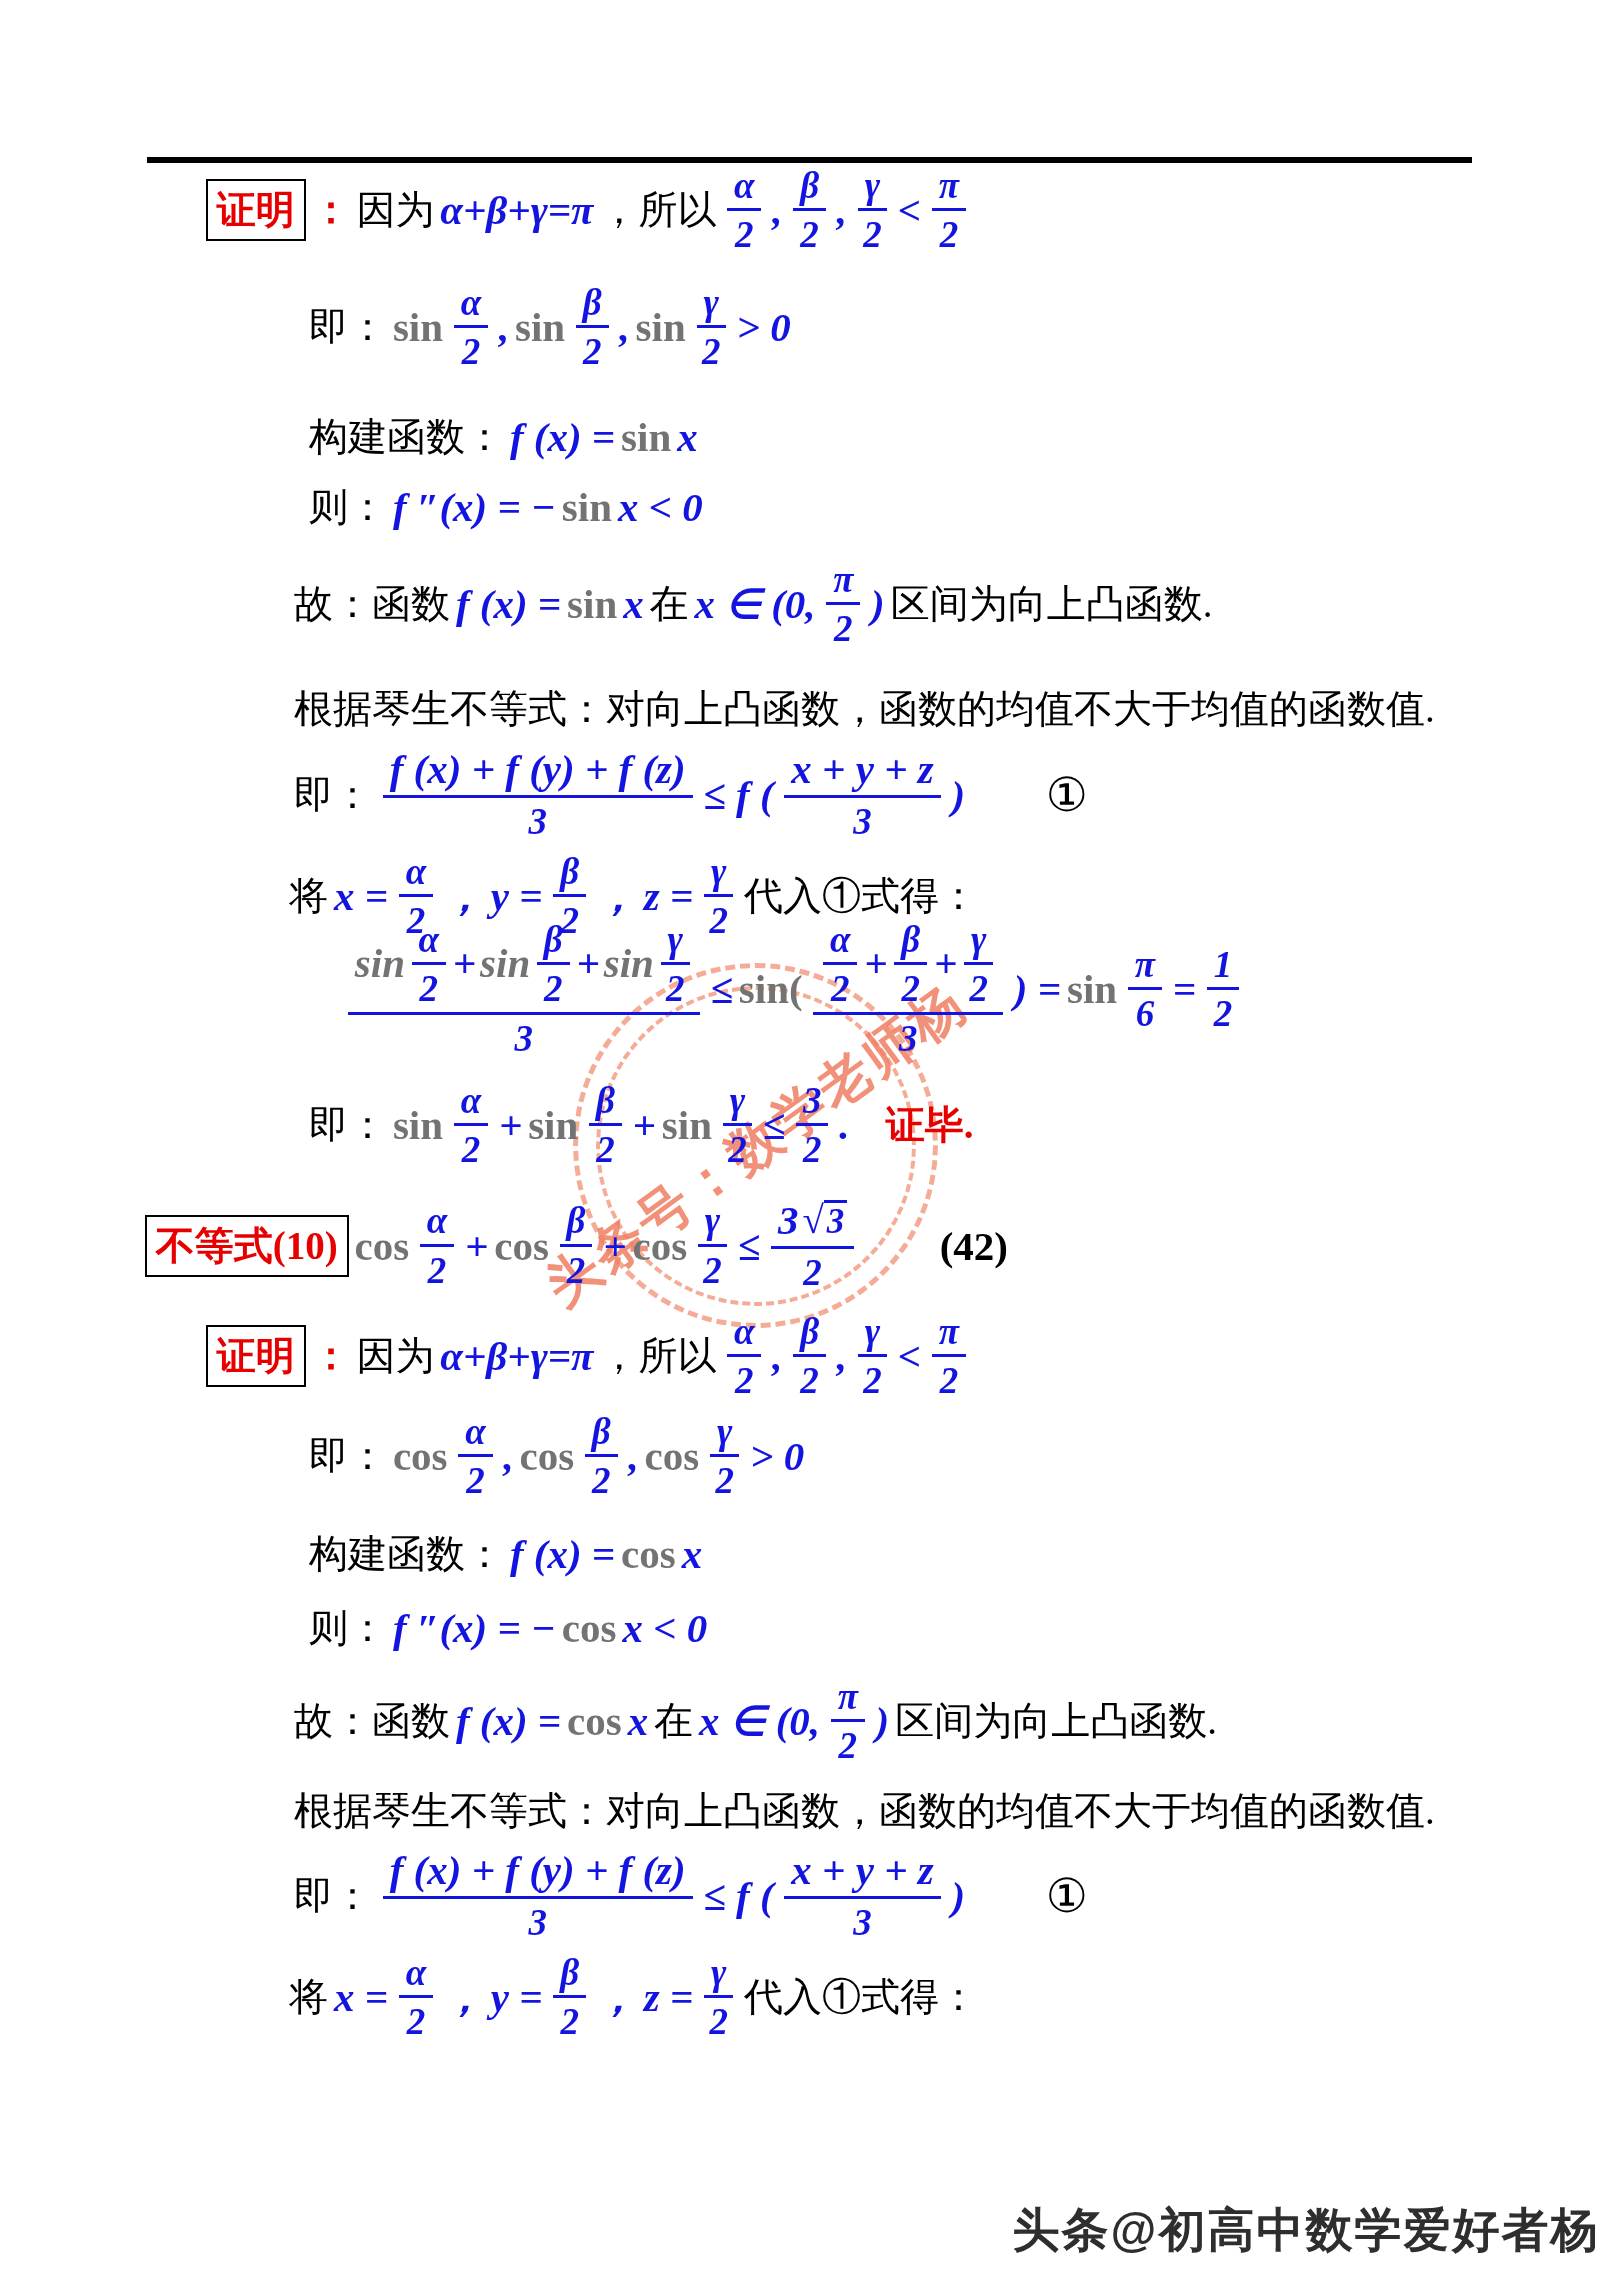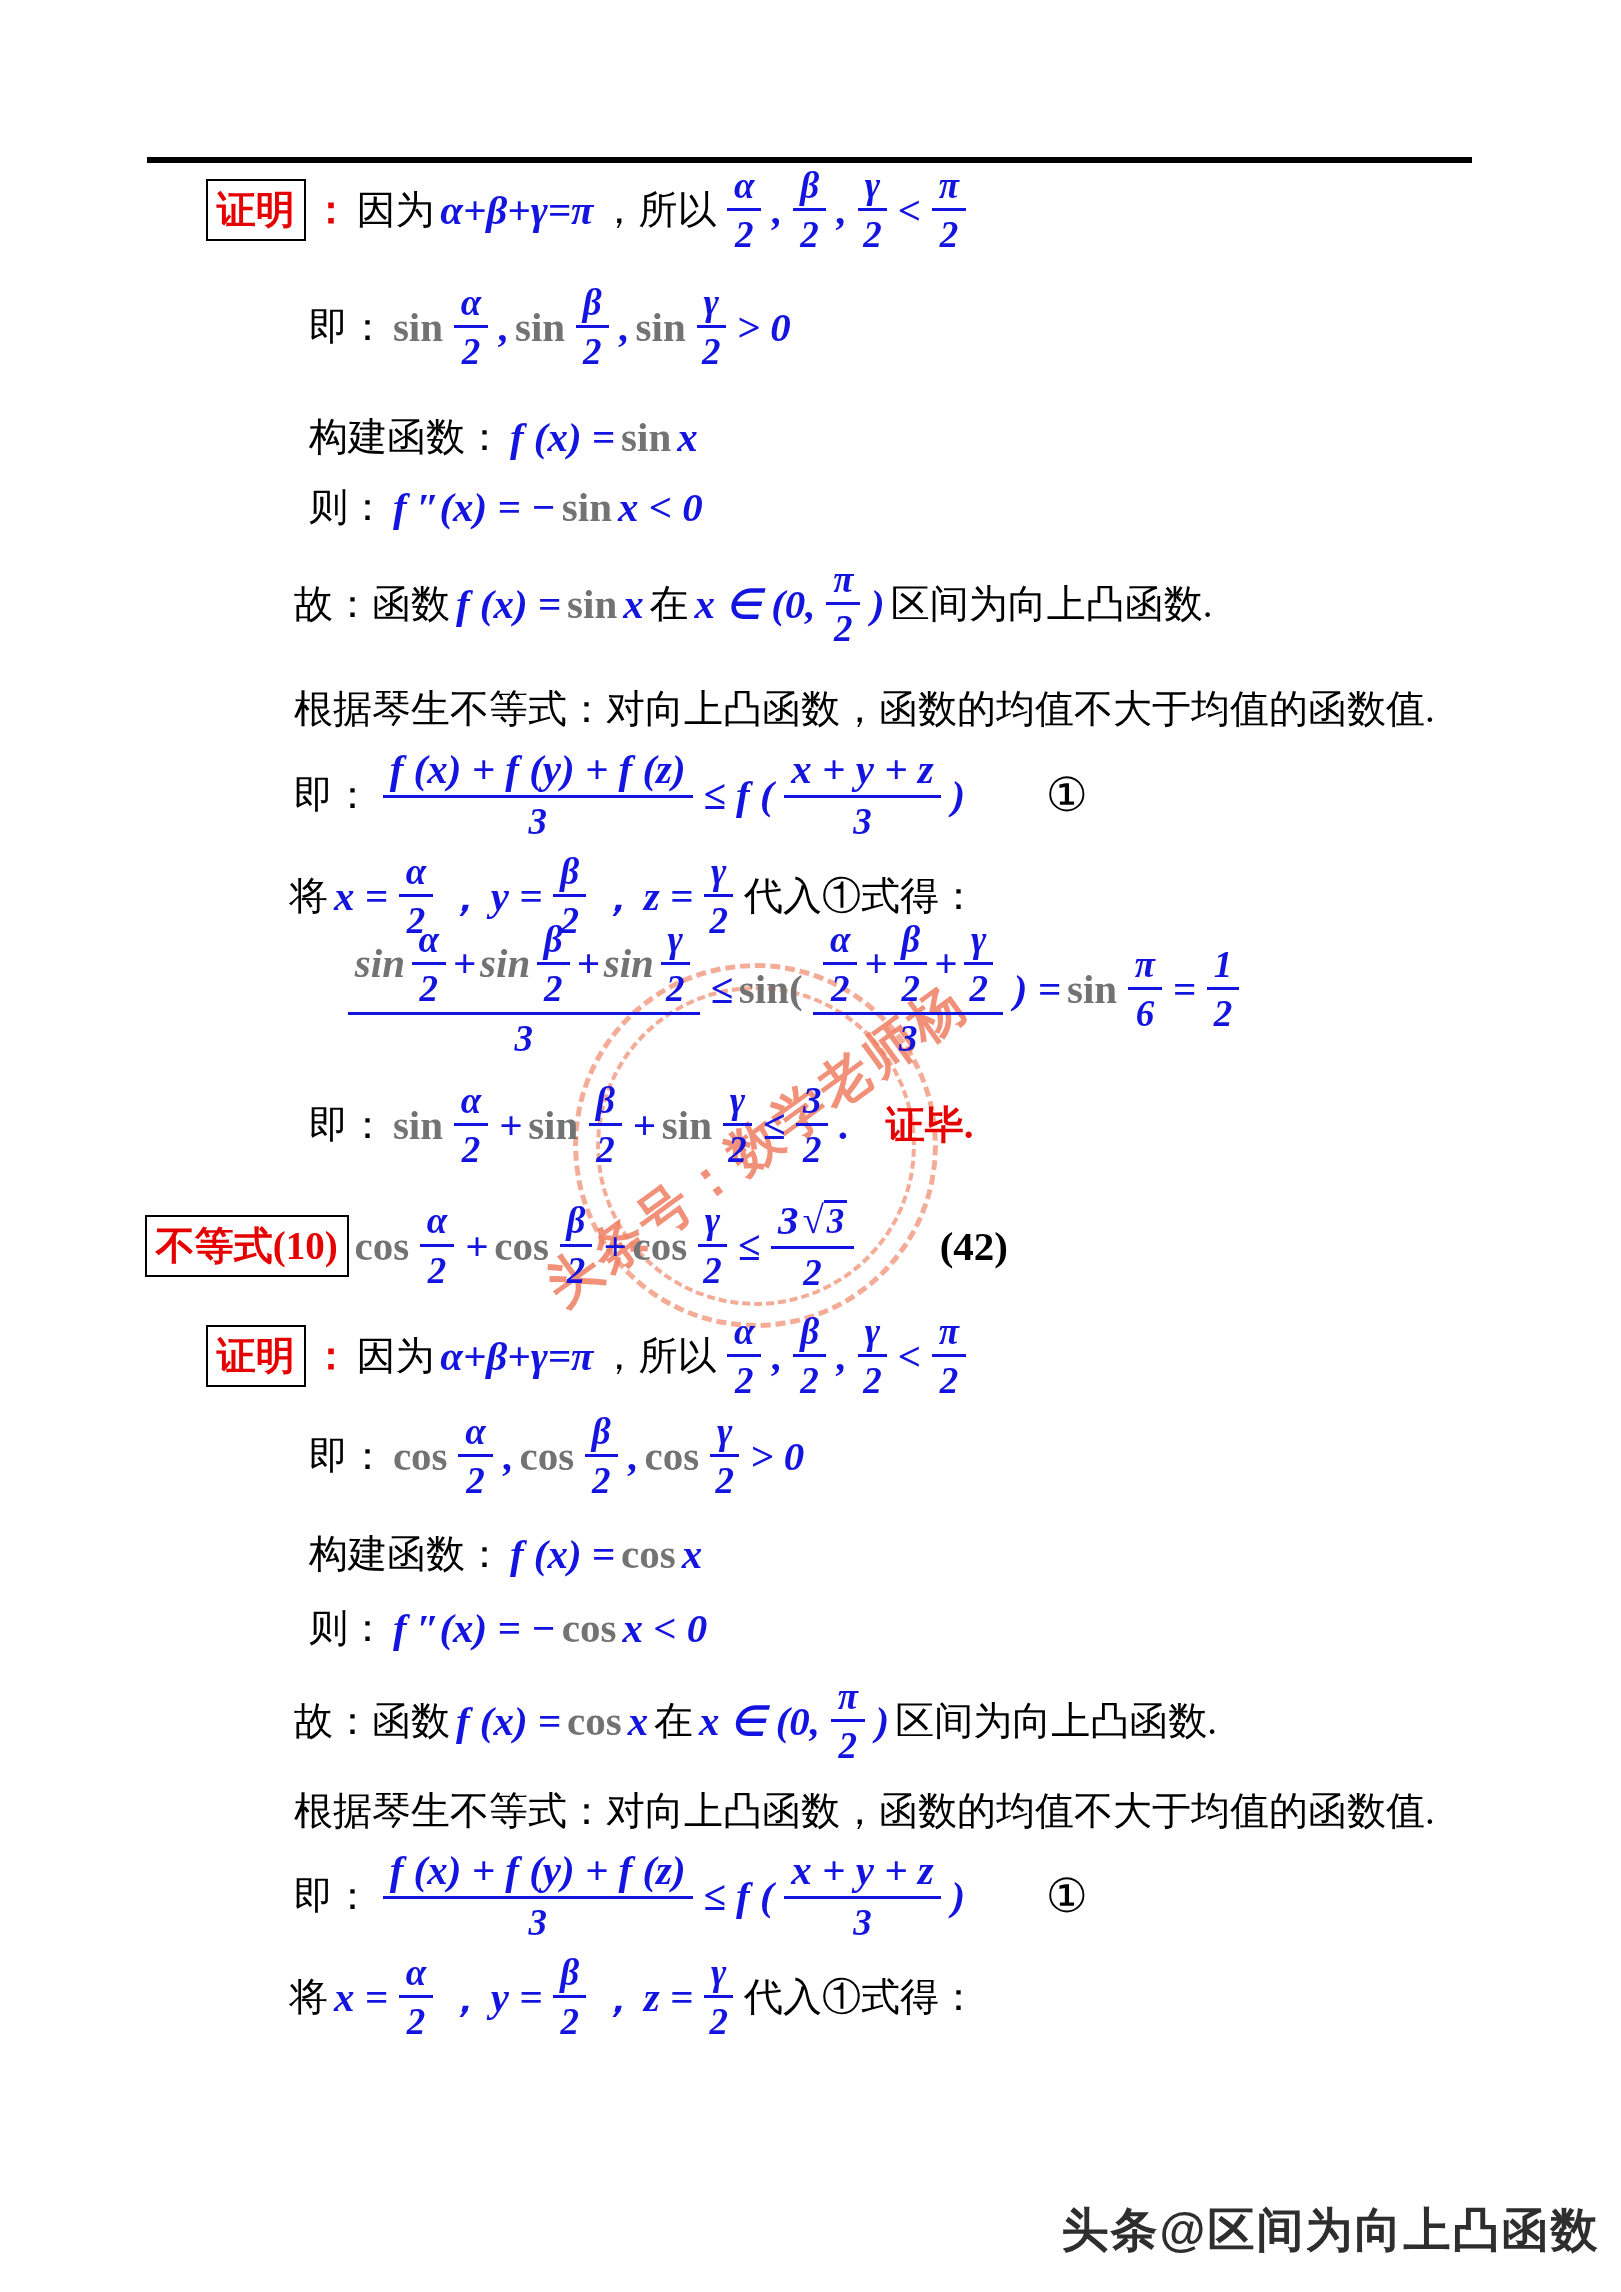--- a/index.html
+++ b/index.html
@@ -419,15 +419,15 @@
         <span class="m">，</span>
         <span class="m">z =</span>
         <span class="frac">
           <span class="fn">γ</span>
           <span class="fd">2</span>
         </span>
         <span class="cn">代入①式得：</span>
       </div>
     </div>
 
-  <div class="footer">头条@区间为向上凸函数</div>
+  <div class="footer">头条@初高中数学爱好者杨</div>
 </div>
 
 
 </body></html>

